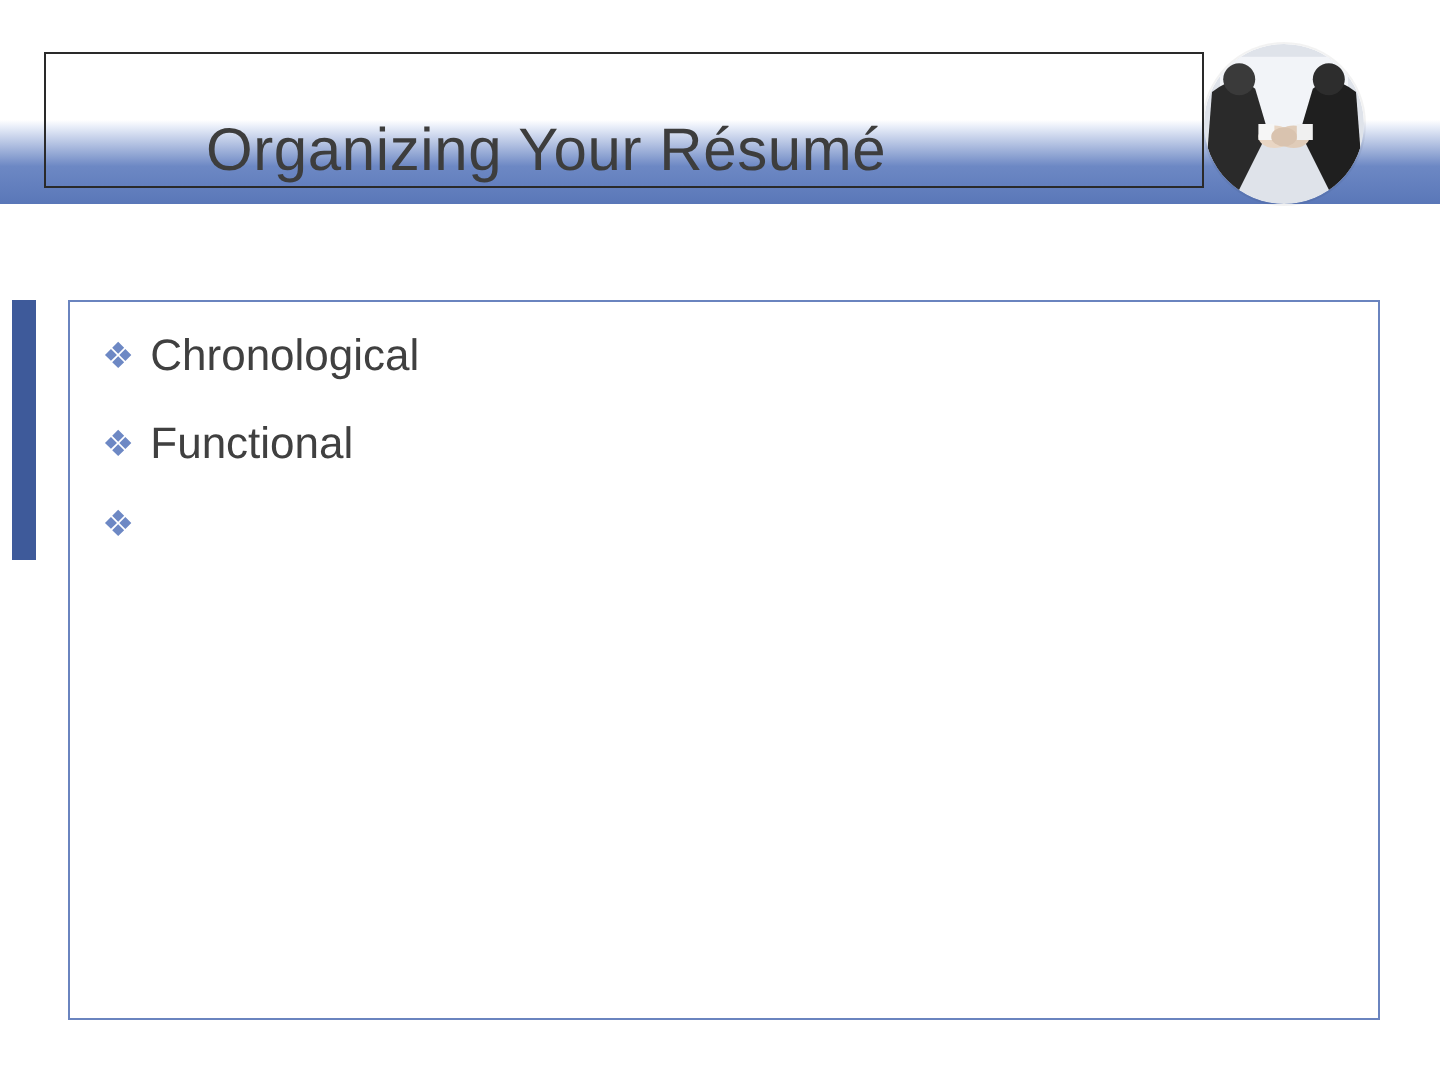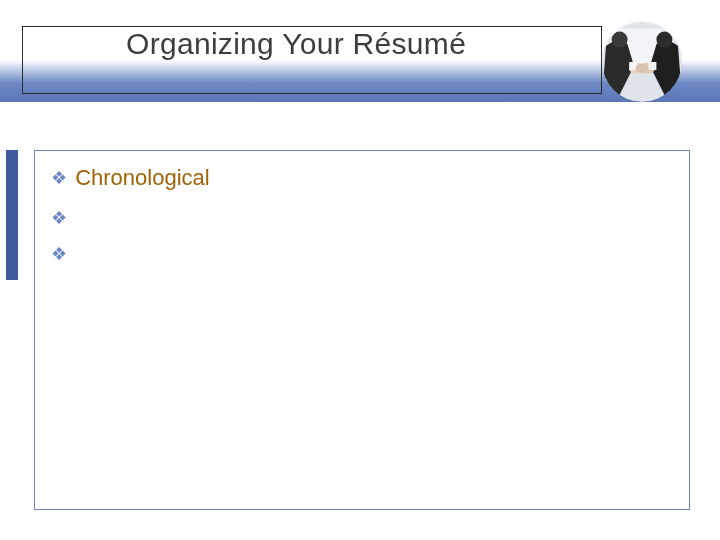--- a/index.html
+++ b/index.html
@@ -27,22 +27,22 @@
   .title-box {
     position: absolute;
     left: 22px;
     top: 26px;
     width: 580px;
     height: 68px;
     border: 1px solid #2a2a2a;
     background: transparent;
     box-sizing: border-box;
     display: flex;
-    align-items: flex-start;
-    padding-left: 103px;
+    align-items: flex-end;
+    padding-left: 80px;
   }
   .title-box .title-text {
     font-size: 30px;
     color: #3d3d3d;
     font-weight: 400;
     letter-spacing: 0.3px;
   }
 
   
   .badge {
@@ -89,21 +89,21 @@
     align-items: center;
     gap: 8px;
     margin-bottom: 18px;
   }
   .bullet-icon {
     color: #6d88c4;
     font-size: 18px;
     line-height: 1;
   }
   .bullet-text {
-    color: #a16207;
+    color: #404040;
     font-size: 22px;
   }
 </style>
 </head>
 <body>
 
 <div class="header-band"></div>
 
 <div class="title-box">
   <span class="title-text">Organizing Your Résumé</span>
@@ -142,19 +142,20 @@
 
 <div class="content-box">
 
   <div class="bullet-row">
     <span class="bullet-icon">❖</span>
     <span class="bullet-text">Chronological</span>
   </div>
 
   <div class="bullet-row">
     <span class="bullet-icon">❖</span>
+    <span class="bullet-text">Functional</span>
   </div>
 
   <div class="bullet-row">
     <span class="bullet-icon">❖</span>
   </div>
 
 </div>
 
 </body></html>

